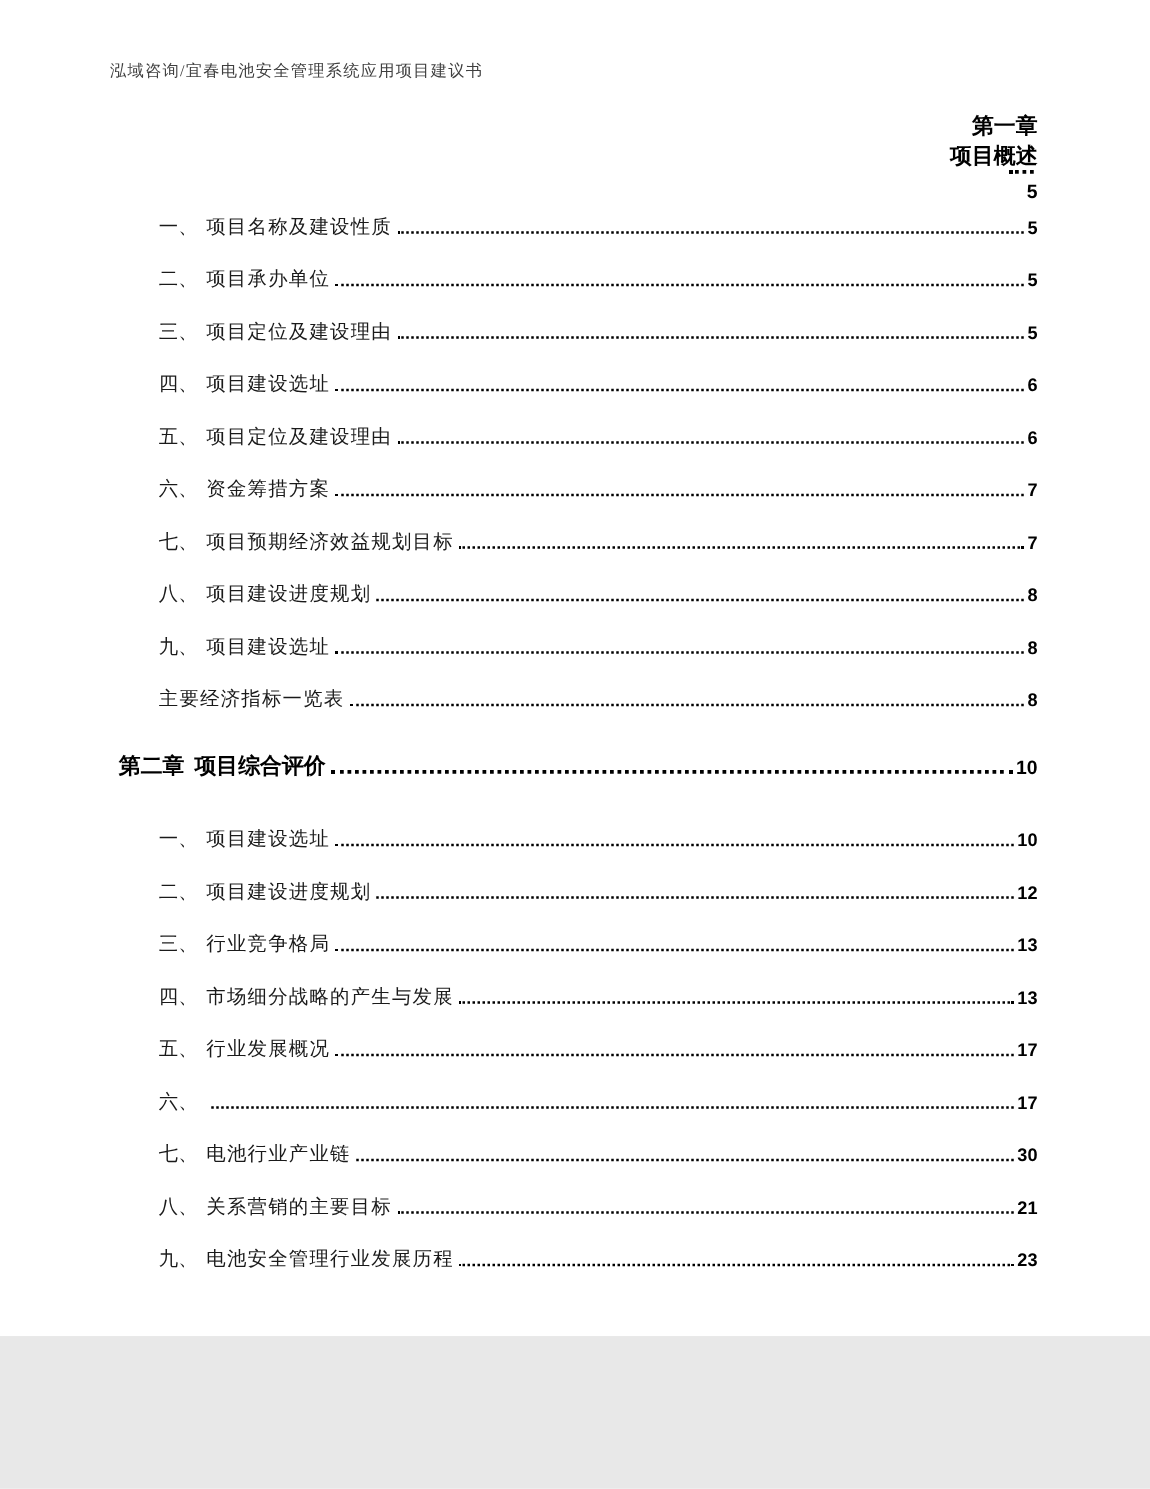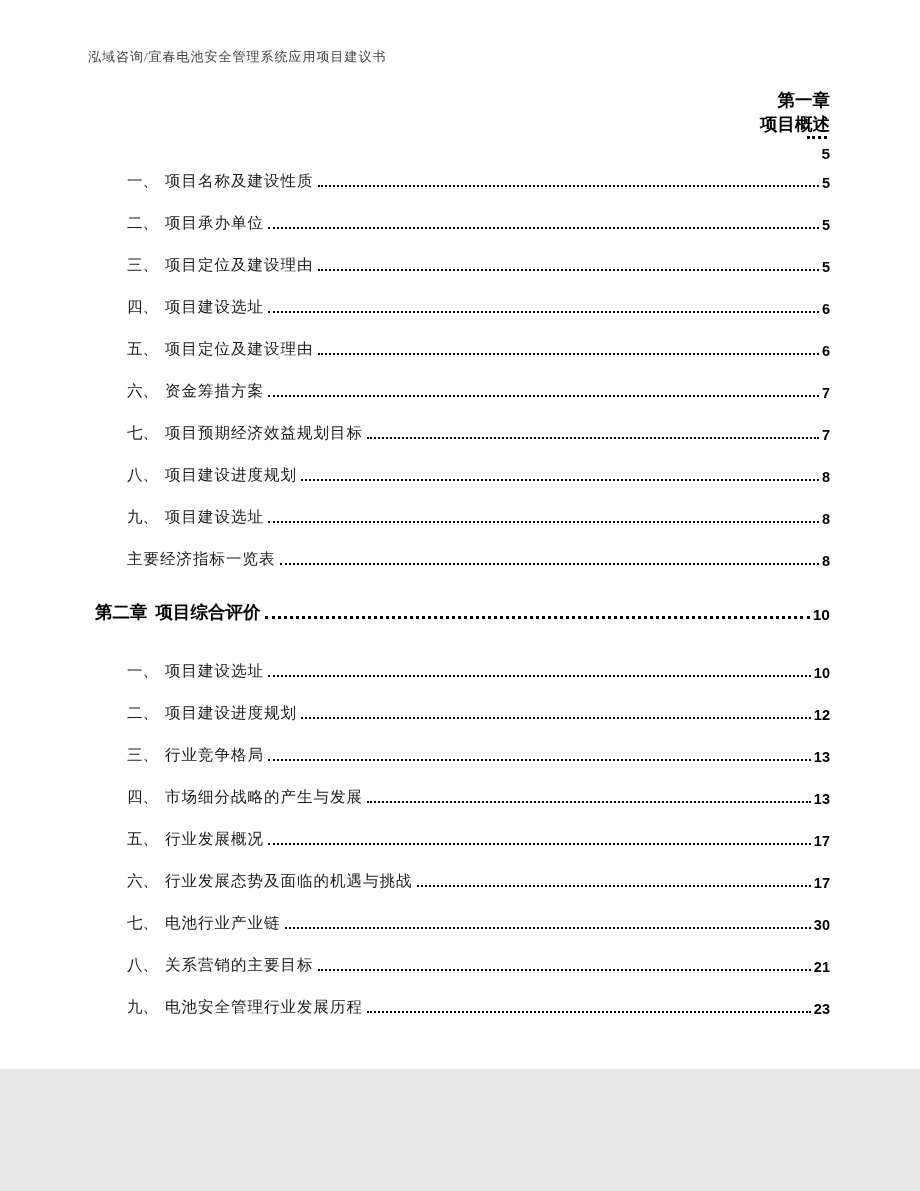--- a/index.html
+++ b/index.html
@@ -217,21 +217,20 @@
 
   <div class="toc-row item-row">
     <span class="it-num">五、</span>
     <span class="it-title">行业发展概况</span>
     <span class="leader"></span>
     <span class="page-num">17</span>
   </div>
 
   <div class="toc-row item-row">
     <span class="it-num">六、</span>
-    <span class="it-title">行业发展态势及面临的机遇与挑战</span>
     <span class="leader"></span>
     <span class="page-num">17</span>
   </div>
 
   <div class="toc-row item-row">
     <span class="it-num">七、</span>
     <span class="it-title">电池行业产业链</span>
     <span class="leader"></span>
     <span class="page-num">30</span>
   </div>

